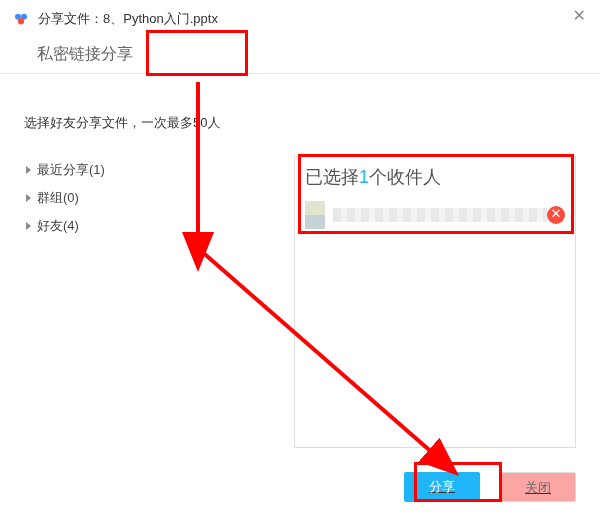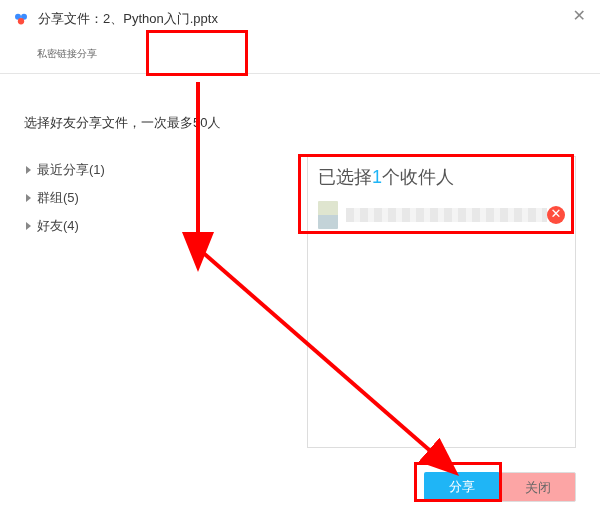--- a/index.html
+++ b/index.html
@@ -33,37 +33,37 @@
   }
   .tabs {
     display: flex;
     border-bottom: 1px solid #e5e5e5;
     padding-left: 18px;
     height: 40px;
   }
   .tab {
     padding: 0 18px;
     line-height: 38px;
-    font-size: 10px;
+    font-size: 16px;
     color: #666;
     cursor: pointer;
     border: 1px solid transparent;
     border-bottom: none;
   }
   .tab.active {
     color: #1fb5f6;
     border-color: #e5e5e5;
     background: #fff;
     border-radius: 2px 2px 0 0;
     margin-bottom: -1px;
   }
   .content {
     display: flex;
     padding: 20px 24px 10px 24px;
-    gap: 33px;
+    gap: 20px;
   }
   .instruction {
     padding: 10px 24px 4px 24px;
     font-size: 13px;
     color: #333;
   }
   .left-col { width: 250px; }
   .right-col { flex: 1; }
   .tree {
     font-size: 13px;
@@ -121,21 +121,22 @@
     font-size: 13px;
     line-height: 16px;
     text-align: center;
     cursor: pointer;
   }
   .footer {
     position: absolute;
     bottom: 16px;
     right: 24px;
     display: flex;
-    gap: 0;
+    gap: 20px;
+    text-decoration: underline;
   }
   .btn {
     width: 76px;
     height: 30px;
     line-height: 30px;
     text-align: center;
     font-size: 13px;
     border-radius: 2px;
     cursor: pointer;
   }
@@ -151,40 +152,40 @@
 <body>
 
 <div class="titlebar">
   <span class="logo">
     <svg viewBox="0 0 24 24" width="18" height="18">
         <circle cx="8" cy="9" r="4" fill="#3b8cff"></circle>
         <circle cx="16" cy="9" r="4" fill="#3b8cff"></circle>
         <circle cx="12" cy="15" r="4.2" fill="#ff4d3d"></circle>
       </svg>
   </span>
-  <span class="title-text">分享文件：2、Python入门.pptx</span>
+  <span class="title-text">分享文件：8、Python入门.pptx</span>
 </div>
 <span class="close-x">✕</span>
 
 <div class="tabs">
   <div class="tab">私密链接分享</div>
 </div>
 
 <div class="instruction" style="margin-top:30px;">选择好友分享文件，一次最多50人</div>
 
 <div class="content">
   <div class="left-col">
     <div class="tree">
       <div class="tree-item">
         <span class="caret"></span>
         <span>最近分享(1)</span>
       </div>
       <div class="tree-item">
         <span class="caret"></span>
-        <span>群组(5)</span>
+        <span>群组(0)</span>
       </div>
       <div class="tree-item">
         <span class="caret"></span>
         <span>好友(4)</span>
       </div>
     </div>
   </div>
 
   <div class="right-col">
     <div class="right-panel">

